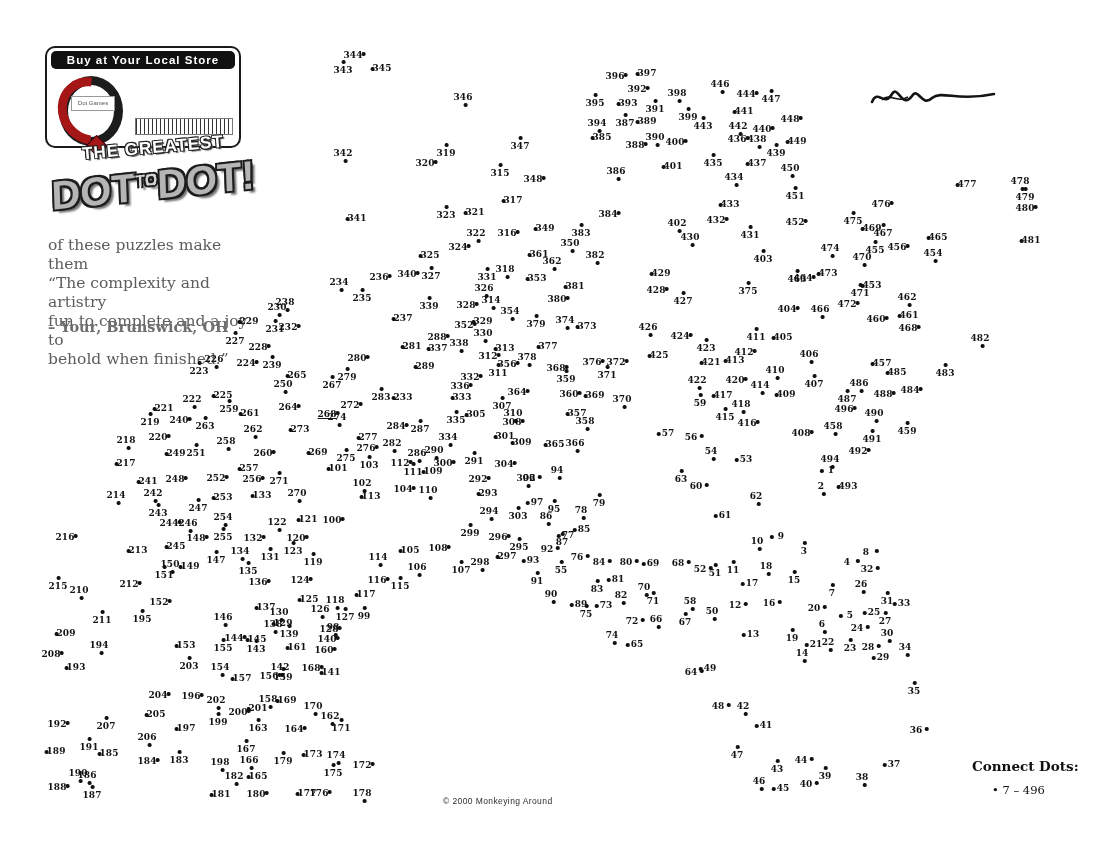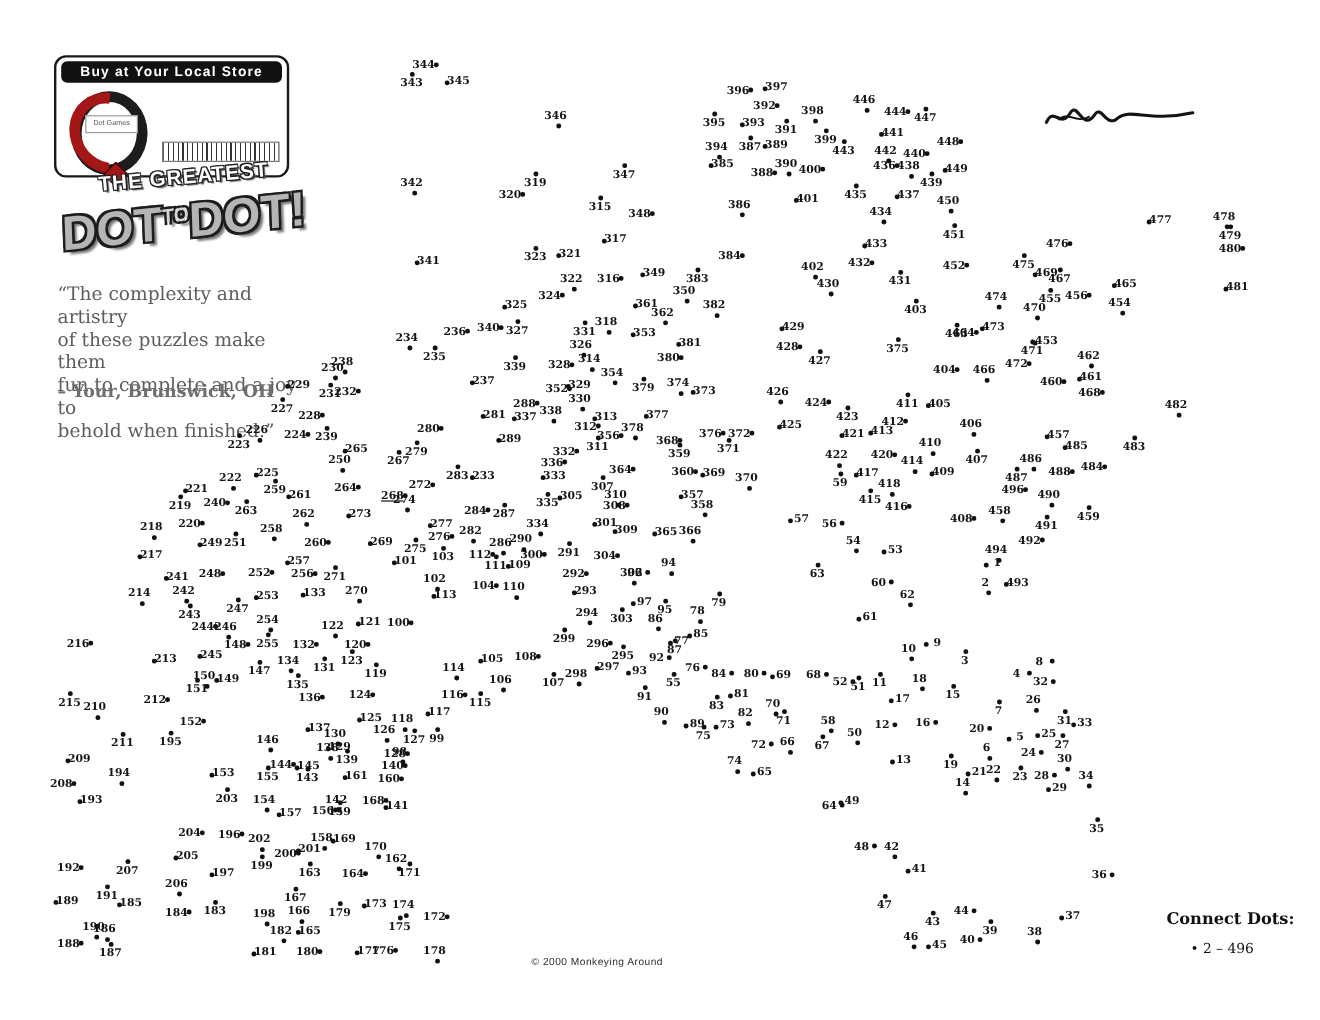--- a/index.html
+++ b/index.html
@@ -79,22 +79,22 @@
   </div>
 
   <div id="big-title">
     <div><span id="title-top">THE GREATEST</span></div>
     <div id="title-main">
       <span>DOT</span><span class="to">TO</span><span>DOT!</span>
     </div>
   </div>
 
   <div id="quote">
+    <div>of these puzzles make them</div>
     <div>“The complexity and artistry</div>
-    <div>of these puzzles make them</div>
     <div>fun to complete and a joy to</div>
     <div>behold  when  finished.”</div>
   </div>
   <div id="quote-attrib">– Your, Brunswick, OH</div>
 
   <svg id="signature" width="130" height="50" viewBox="0 0 130 50">
     <path d="M4 32 C10 18 16 38 24 24 C30 14 34 40 44 26 C50 16 54 38 64 28 C74 20 90 32 126 24" fill="none" stroke="#141414" stroke-width="2.6" stroke-linecap="round"></path>
     <path d="M14 30 C22 22 30 34 40 27" fill="none" stroke="#141414" stroke-width="1.6"></path>
   </svg>
 
@@ -151,21 +151,21 @@
       <div class="puzzle-dot" style="left: 712px; top: 611px;">50<span class="pt" style="left: calc(50% + 1px); top: calc(50% + 6px);"></span></div>
       <div class="puzzle-dot" style="left: 715px; top: 573px;">51<span class="pt" style="left: calc(50% - 1px); top: calc(50% - 10px);"></span></div>
       <div class="puzzle-dot" style="left: 700px; top: 569px;">52<span class="pt" style="left: calc(50% + 9px); top: calc(50% - 3px);"></span></div>
       <div class="puzzle-dot" style="left: 746px; top: 459px;">53<span class="pt" style="left: calc(50% - 11px); top: calc(50% - 1px);"></span></div>
       <div class="puzzle-dot" style="left: 711px; top: 451px;">54<span class="pt" style="left: calc(50% + 1px); top: calc(50% + 6px);"></span></div>
       <div class="puzzle-dot" style="left: 561px; top: 570px;">55<span class="pt" style="left: calc(50% - 1px); top: calc(50% - 10px);"></span></div>
       <div class="puzzle-dot" style="left: 691px; top: 437px;">56<span class="pt" style="left: calc(50% + 9px); top: calc(50% - 3px);"></span></div>
       <div class="puzzle-dot" style="left: 668px; top: 433px;">57<span class="pt" style="left: calc(50% - 11px); top: calc(50% - 1px);"></span></div>
       <div class="puzzle-dot" style="left: 690px; top: 601px;">58<span class="pt" style="left: calc(50% + 1px); top: calc(50% + 6px);"></span></div>
       <div class="puzzle-dot" style="left: 700px; top: 403px;">59<span class="pt" style="left: calc(50% - 1px); top: calc(50% - 10px);"></span></div>
-      <div class="puzzle-dot" style="left: 732px; top: 486px;">60<span class="pt" style="left: calc(50% + 9px); top: calc(50% - 3px);"></span></div>
+      <div class="puzzle-dot" style="left: 696px; top: 486px;">60<span class="pt" style="left: calc(50% + 9px); top: calc(50% - 3px);"></span></div>
       <div class="puzzle-dot" style="left: 725px; top: 515px;">61<span class="pt" style="left: calc(50% - 11px); top: calc(50% - 1px);"></span></div>
       <div class="puzzle-dot" style="left: 756px; top: 496px;">62<span class="pt" style="left: calc(50% + 1px); top: calc(50% + 6px);"></span></div>
       <div class="puzzle-dot" style="left: 681px; top: 479px;">63<span class="pt" style="left: calc(50% - 1px); top: calc(50% - 10px);"></span></div>
       <div class="puzzle-dot" style="left: 691px; top: 672px;">64<span class="pt" style="left: calc(50% + 9px); top: calc(50% - 3px);"></span></div>
       <div class="puzzle-dot" style="left: 637px; top: 644px;">65<span class="pt" style="left: calc(50% - 11px); top: calc(50% - 1px);"></span></div>
       <div class="puzzle-dot" style="left: 656px; top: 619px;">66<span class="pt" style="left: calc(50% + 1px); top: calc(50% + 6px);"></span></div>
       <div class="puzzle-dot" style="left: 685px; top: 622px;">67<span class="pt" style="left: calc(50% - 1px); top: calc(50% - 10px);"></span></div>
       <div class="puzzle-dot" style="left: 678px; top: 563px;">68<span class="pt" style="left: calc(50% + 9px); top: calc(50% - 3px);"></span></div>
       <div class="puzzle-dot" style="left: 653px; top: 563px;">69<span class="pt" style="left: calc(50% - 11px); top: calc(50% - 1px);"></span></div>
       <div class="puzzle-dot" style="left: 644px; top: 587px;">70<span class="pt" style="left: calc(50% + 1px); top: calc(50% + 6px);"></span></div>
@@ -578,16 +578,16 @@
       <div class="puzzle-dot" style="left: 883px; top: 394px;">488<span class="pt" style="left: calc(50% + 9px); top: calc(50% - 3px);"></span></div>
       <div class="puzzle-dot" style="left: 874px; top: 413px;">490<span class="pt" style="left: calc(50% + 1px); top: calc(50% + 6px);"></span></div>
       <div class="puzzle-dot" style="left: 872px; top: 439px;">491<span class="pt" style="left: calc(50% - 1px); top: calc(50% - 10px);"></span></div>
       <div class="puzzle-dot" style="left: 858px; top: 451px;">492<span class="pt" style="left: calc(50% + 9px); top: calc(50% - 3px);"></span></div>
       <div class="puzzle-dot" style="left: 848px; top: 486px;">493<span class="pt" style="left: calc(50% - 11px); top: calc(50% - 1px);"></span></div>
       <div class="puzzle-dot" style="left: 830px; top: 459px;">494<span class="pt" style="left: calc(50% + 1px); top: calc(50% + 6px);"></span></div>
       <div class="puzzle-dot" style="left: 844px; top: 409px;">496<span class="pt" style="left: calc(50% + 9px); top: calc(50% - 3px);"></span></div>
     </div>
 
   <div id="legend-title">Connect Dots:</div>
-  <div id="legend-range">• 2 – 496</div>
+  <div id="legend-range">• 7 – 496</div>
   <div id="copyright">© 2000 Monkeying Around</div>
 
 </div>
 
 </body></html>

